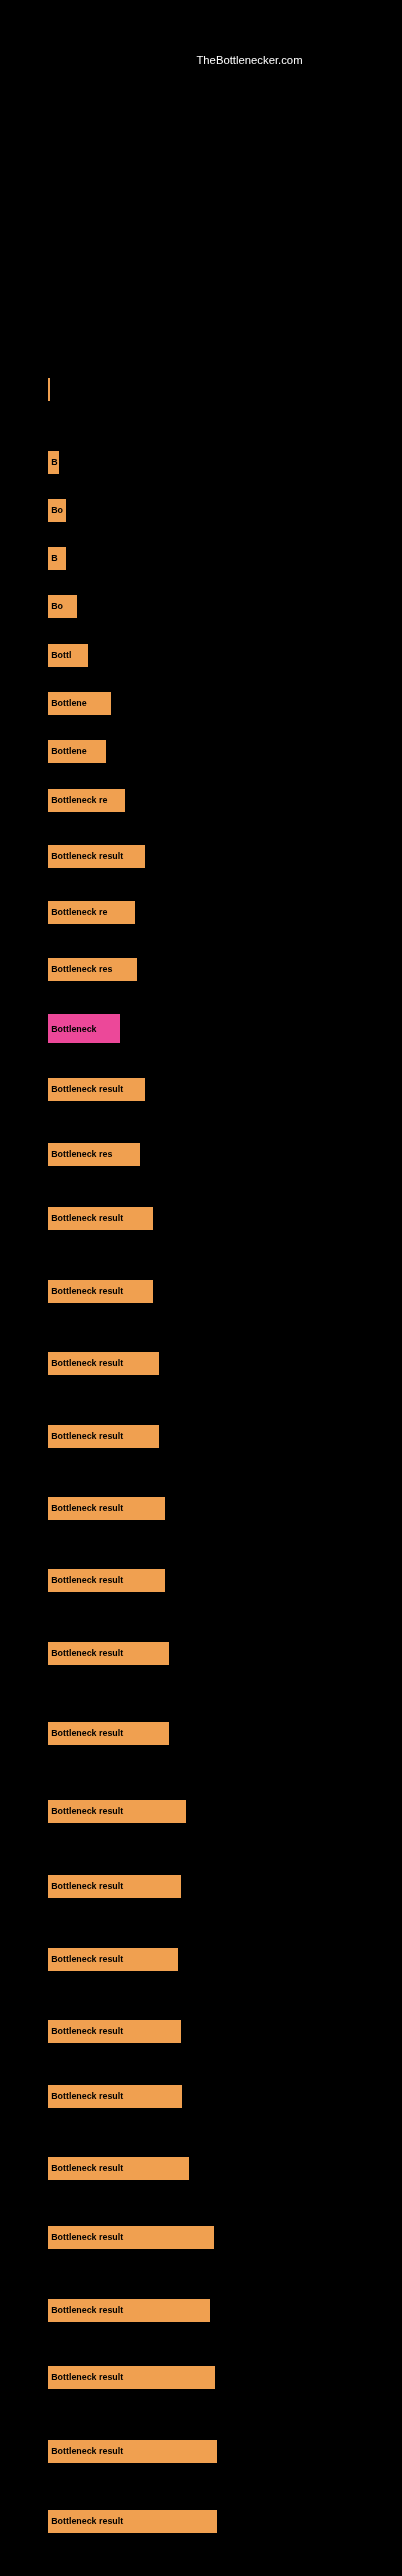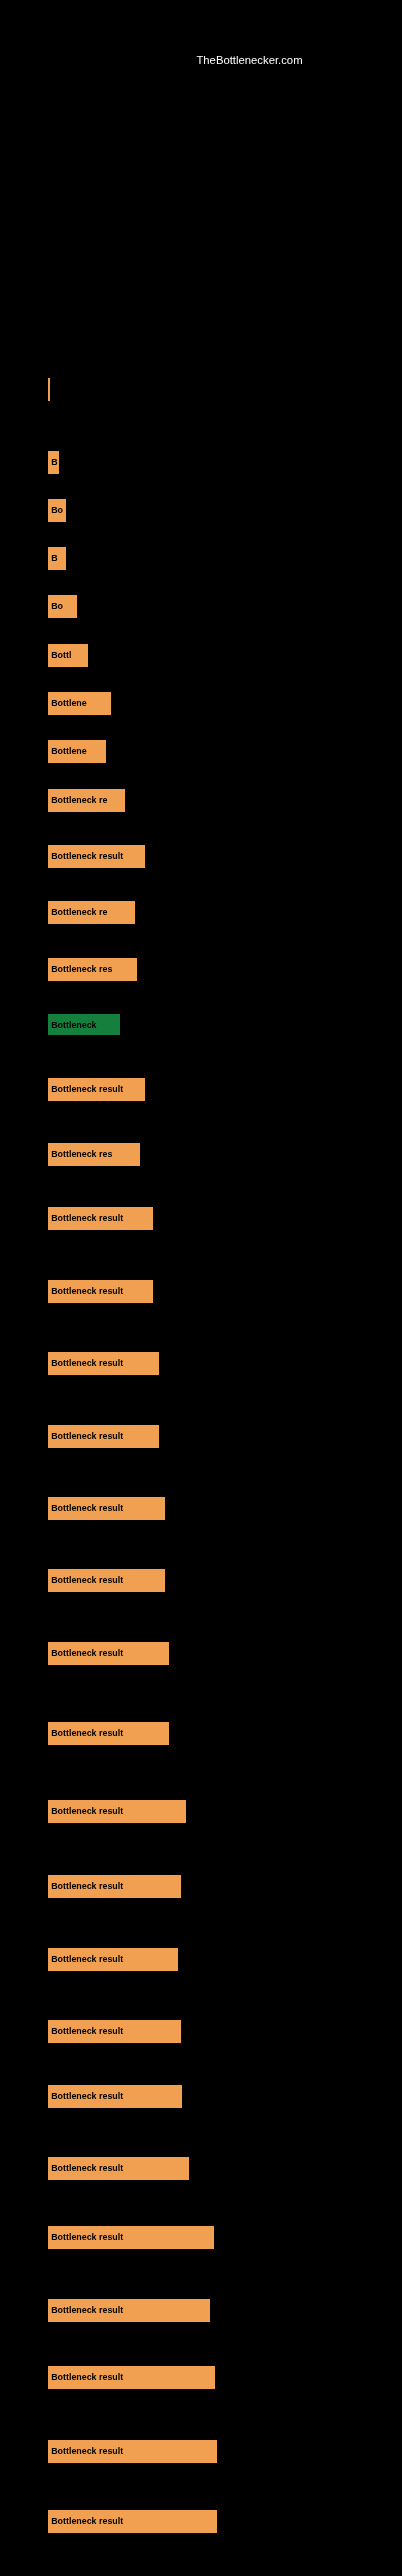--- a/index.html
+++ b/index.html
@@ -38,21 +38,21 @@
     <div style="position: absolute; top: 451px; left: 0px; width: 17.7px; height: 22.5px; background-color: rgb(240, 160, 80); display: flex; align-items: center; overflow: hidden; white-space: nowrap; font-size: 8.9px; font-weight: bold; color: rgb(0, 0, 0); padding: 1.6px 3.2px;">Bo</div>
     <div style="position: absolute; top: 499px; left: 0px; width: 17.7px; height: 22.5px; background-color: rgb(240, 160, 80); display: flex; align-items: center; overflow: hidden; white-space: nowrap; font-size: 8.9px; font-weight: bold; color: rgb(0, 0, 0); padding: 1.6px 3.2px;">B</div>
     <div style="position: absolute; top: 547px; left: 0px; width: 29px; height: 22.5px; background-color: rgb(240, 160, 80); display: flex; align-items: center; overflow: hidden; white-space: nowrap; font-size: 8.9px; font-weight: bold; color: rgb(0, 0, 0); padding: 1.6px 3.2px;">Bo</div>
     <div style="position: absolute; top: 596px; left: 0px; width: 40px; height: 22.5px; background-color: rgb(240, 160, 80); display: flex; align-items: center; overflow: hidden; white-space: nowrap; font-size: 8.9px; font-weight: bold; color: rgb(0, 0, 0); padding: 1.6px 3.2px;">Bottl</div>
     <div style="position: absolute; top: 644px; left: 0px; width: 63px; height: 22.5px; background-color: rgb(240, 160, 80); display: flex; align-items: center; overflow: hidden; white-space: nowrap; font-size: 8.9px; font-weight: bold; color: rgb(0, 0, 0); padding: 1.6px 3.2px;">Bottlene</div>
     <div style="position: absolute; top: 692px; left: 0px; width: 58px; height: 22.5px; background-color: rgb(240, 160, 80); display: flex; align-items: center; overflow: hidden; white-space: nowrap; font-size: 8.9px; font-weight: bold; color: rgb(0, 0, 0); padding: 1.6px 3.2px;">Bottlene</div>
     <div style="position: absolute; top: 741px; left: 0px; width: 77px; height: 22.5px; background-color: rgb(240, 160, 80); display: flex; align-items: center; overflow: hidden; white-space: nowrap; font-size: 8.9px; font-weight: bold; color: rgb(0, 0, 0); padding: 1.6px 3.2px;">Bottleneck re</div>
     <div style="position: absolute; top: 797px; left: 0px; width: 97px; height: 22.5px; background-color: rgb(240, 160, 80); display: flex; align-items: center; overflow: hidden; white-space: nowrap; font-size: 8.9px; font-weight: bold; color: rgb(0, 0, 0); padding: 1.6px 3.2px;">Bottleneck result</div>
     <div style="position: absolute; top: 853px; left: 0px; width: 87px; height: 22.5px; background-color: rgb(240, 160, 80); display: flex; align-items: center; overflow: hidden; white-space: nowrap; font-size: 8.9px; font-weight: bold; color: rgb(0, 0, 0); padding: 1.6px 3.2px;">Bottleneck re</div>
     <div style="position: absolute; top: 910px; left: 0px; width: 89px; height: 22.5px; background-color: rgb(240, 160, 80); display: flex; align-items: center; overflow: hidden; white-space: nowrap; font-size: 8.9px; font-weight: bold; color: rgb(0, 0, 0); padding: 1.6px 3.2px;">Bottleneck res</div>
-    <div style="position: absolute; top: 966px; left: 0px; width: 72px; height: 21px; background-color: #15803d; display: flex; align-items: center; overflow: hidden; white-space: nowrap; font-size: 8.9px; font-weight: bold; color: rgb(0, 0, 0); padding: 1.6px 3.2px;">Bottleneck</div>
+    <div style="position: absolute; top: 966px; left: 0px; width: 72px; height: 29px; background-color: #ec4899; display: flex; align-items: center; overflow: hidden; white-space: nowrap; font-size: 8.9px; font-weight: bold; color: rgb(0, 0, 0); padding: 1.6px 3.2px;">Bottleneck</div>
     <div style="position: absolute; top: 1030px; left: 0px; width: 97px; height: 22.5px; background-color: rgb(240, 160, 80); display: flex; align-items: center; overflow: hidden; white-space: nowrap; font-size: 8.9px; font-weight: bold; color: rgb(0, 0, 0); padding: 1.6px 3.2px;">Bottleneck result</div>
     <div style="position: absolute; top: 1095px; left: 0px; width: 92px; height: 22.5px; background-color: rgb(240, 160, 80); display: flex; align-items: center; overflow: hidden; white-space: nowrap; font-size: 8.9px; font-weight: bold; color: rgb(0, 0, 0); padding: 1.6px 3.2px;">Bottleneck res</div>
     <div style="position: absolute; top: 1159px; left: 0px; width: 105px; height: 22.5px; background-color: rgb(240, 160, 80); display: flex; align-items: center; overflow: hidden; white-space: nowrap; font-size: 8.9px; font-weight: bold; color: rgb(0, 0, 0); padding: 1.6px 3.2px;">Bottleneck result</div>
     <div style="position: absolute; top: 1232px; left: 0px; width: 105px; height: 22.5px; background-color: rgb(240, 160, 80); display: flex; align-items: center; overflow: hidden; white-space: nowrap; font-size: 8.9px; font-weight: bold; color: rgb(0, 0, 0); padding: 1.6px 3.2px;">Bottleneck result</div>
     <div style="position: absolute; top: 1304px; left: 0px; width: 111px; height: 22.5px; background-color: rgb(240, 160, 80); display: flex; align-items: center; overflow: hidden; white-space: nowrap; font-size: 8.9px; font-weight: bold; color: rgb(0, 0, 0); padding: 1.6px 3.2px;">Bottleneck result</div>
     <div style="position: absolute; top: 1377px; left: 0px; width: 111px; height: 22.5px; background-color: rgb(240, 160, 80); display: flex; align-items: center; overflow: hidden; white-space: nowrap; font-size: 8.9px; font-weight: bold; color: rgb(0, 0, 0); padding: 1.6px 3.2px;">Bottleneck result</div>
     <div style="position: absolute; top: 1449px; left: 0px; width: 117px; height: 22.5px; background-color: rgb(240, 160, 80); display: flex; align-items: center; overflow: hidden; white-space: nowrap; font-size: 8.9px; font-weight: bold; color: rgb(0, 0, 0); padding: 1.6px 3.2px;">Bottleneck result</div>
     <div style="position: absolute; top: 1521px; left: 0px; width: 117px; height: 22.5px; background-color: rgb(240, 160, 80); display: flex; align-items: center; overflow: hidden; white-space: nowrap; font-size: 8.9px; font-weight: bold; color: rgb(0, 0, 0); padding: 1.6px 3.2px;">Bottleneck result</div>
     <div style="position: absolute; top: 1594px; left: 0px; width: 121px; height: 22.5px; background-color: rgb(240, 160, 80); display: flex; align-items: center; overflow: hidden; white-space: nowrap; font-size: 8.9px; font-weight: bold; color: rgb(0, 0, 0); padding: 1.6px 3.2px;">Bottleneck result</div>
     <div style="position: absolute; top: 1674px; left: 0px; width: 121px; height: 22.5px; background-color: rgb(240, 160, 80); display: flex; align-items: center; overflow: hidden; white-space: nowrap; font-size: 8.9px; font-weight: bold; color: rgb(0, 0, 0); padding: 1.6px 3.2px;">Bottleneck result</div>

